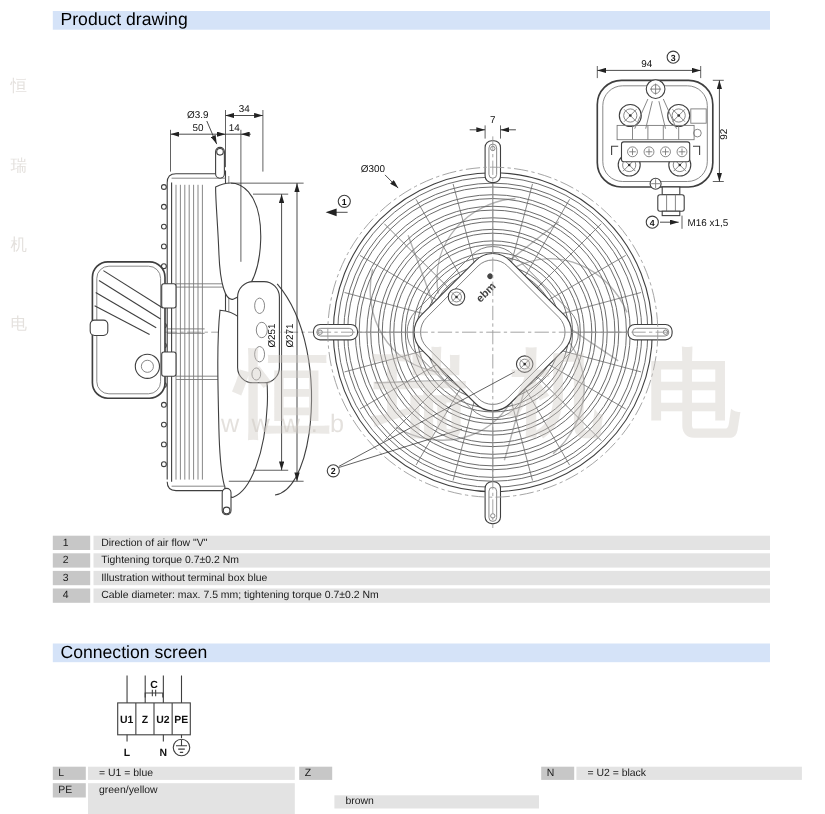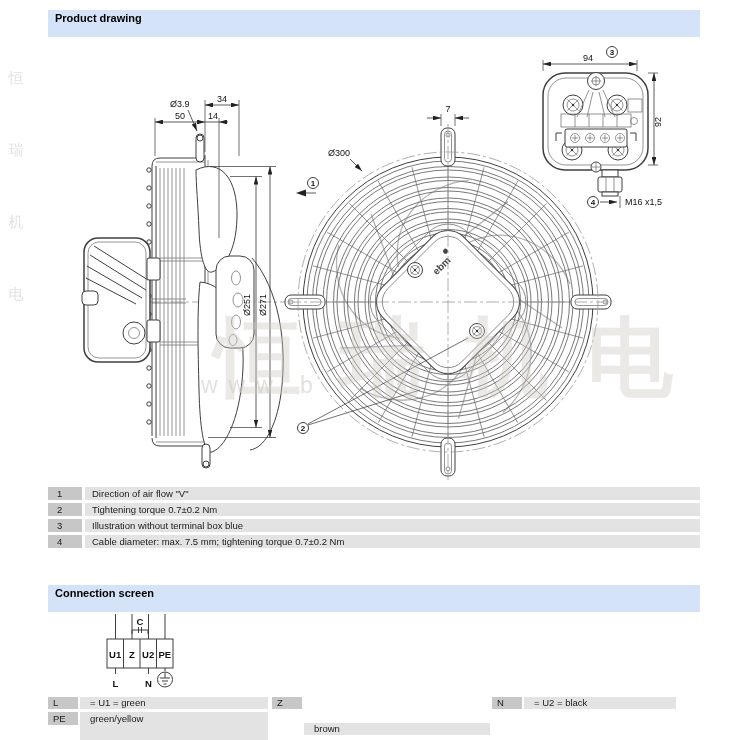--- a/index.html
+++ b/index.html
@@ -1,19 +1,19 @@
 <!DOCTYPE html>
 <html><head>
 <meta charset="utf-8">
 <style>
   html,body{margin:0;padding:0;background:#fff;}
   #page{position:relative;width:750px;height:740px;background:#fff;overflow:hidden;
         font-family:"Liberation Sans",sans-serif;}
-  .sec-hdr{position:absolute;left:48px;width:652px;height:27px;background:#d5e3f8;
-           font-size:11px;font-weight:bold;color:#000;line-height:17px;padding-left:7px;
+  .sec-hdr{position:absolute;left:48px;width:652px;height:17px;background:#d5e3f8;
+           font-size:16px;font-weight:normal;color:#000;line-height:17px;padding-left:7px;
            box-sizing:border-box;}
   
   .nrow{position:absolute;height:13px;font-size:9.5px;line-height:13px;color:#1a1a1a;}
   .ncell-num{position:absolute;left:48px;width:34px;height:13px;background:#c7c7c7;padding-left:9px;box-sizing:border-box;}
   .ncell-txt{position:absolute;left:85px;width:615px;height:13px;background:#e3e3e3;padding-left:7px;box-sizing:border-box;}
   
   .lcell{position:absolute;font-size:9.5px;line-height:12px;color:#1a1a1a;box-sizing:border-box;}
   .lbl{background:#c7c7c7;width:30px;padding-left:5px;}
   .val{background:#e3e3e3;padding-left:10px;}
   
@@ -396,25 +396,25 @@
     <text class="ttxt" x="148.5" y="687">N</text>
 
     <g class="o">
       <circle class="wf" cx="165" cy="679.5" r="7.5"></circle>
       <path d="M165,672.5 L165,678 M160,678 L170,678 M162,681 L168,681 M163.5,684 L166.5,684"></path>
     </g>
   </svg>
 
   <div>
     <div class="lcell lbl" style="left:48px;top:697px;height:12px">L</div>
-    <div class="lcell val" style="left:80px;top:697px;width:188px;height:12px">= U1 = green</div>
+    <div class="lcell val" style="left:80px;top:697px;width:188px;height:12px">= U1 = blue</div>
     <div class="lcell lbl" style="left:272px;top:697px;height:12px">Z</div>
     <div class="lcell val" style="left:304px;top:723px;width:186px;height:12px">brown</div>
     <div class="lcell lbl" style="left:492px;top:697px;height:12px">N</div>
-    <div class="lcell val" style="left:524px;top:697px;width:152px;height:12px">= U2 = black</div>
+    <div class="lcell val" style="left:524px;top:697px;width:205px;height:12px">= U2 = black</div>
     <div class="lcell lbl" style="left:48px;top:712px;height:13px;line-height:13px">PE</div>
     <div class="lcell val" style="left:80px;top:712px;width:188px;height:29px;line-height:13px">green/yellow</div>
   </div>
 
   <div class="wm" id="wm-cn">恒瑞机电</div>
   <div class="wm" id="wm-url">www.b</div>
   <div class="wm" id="wm-side">恒瑞机电</div>
 
 </div>
 

